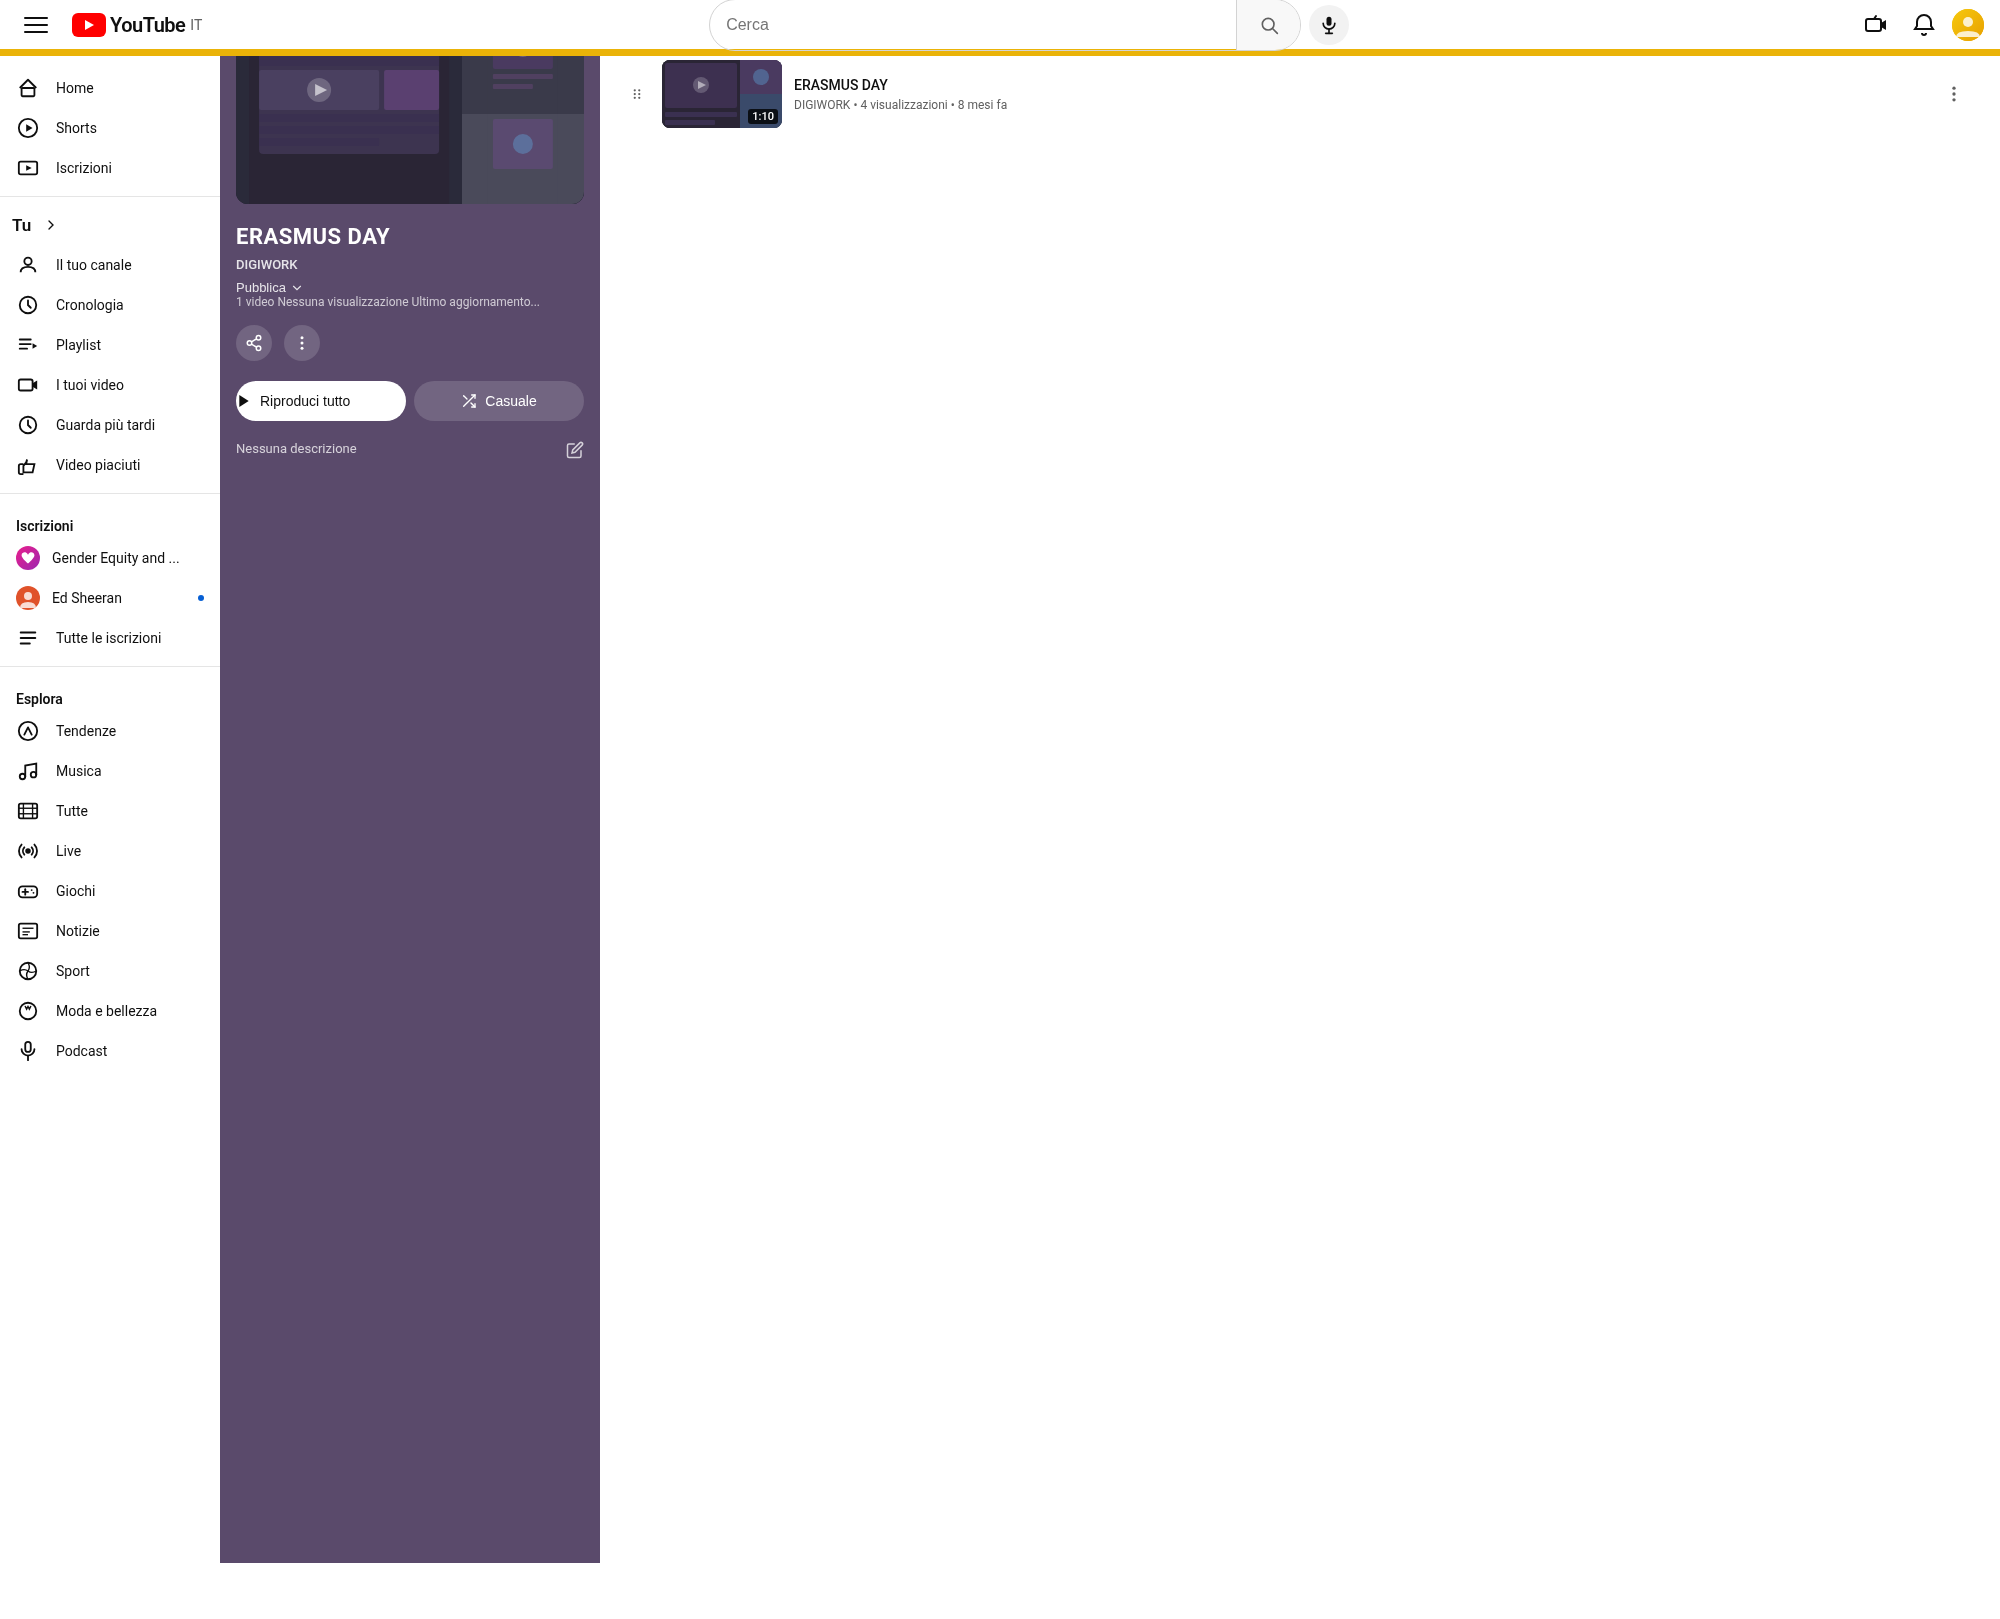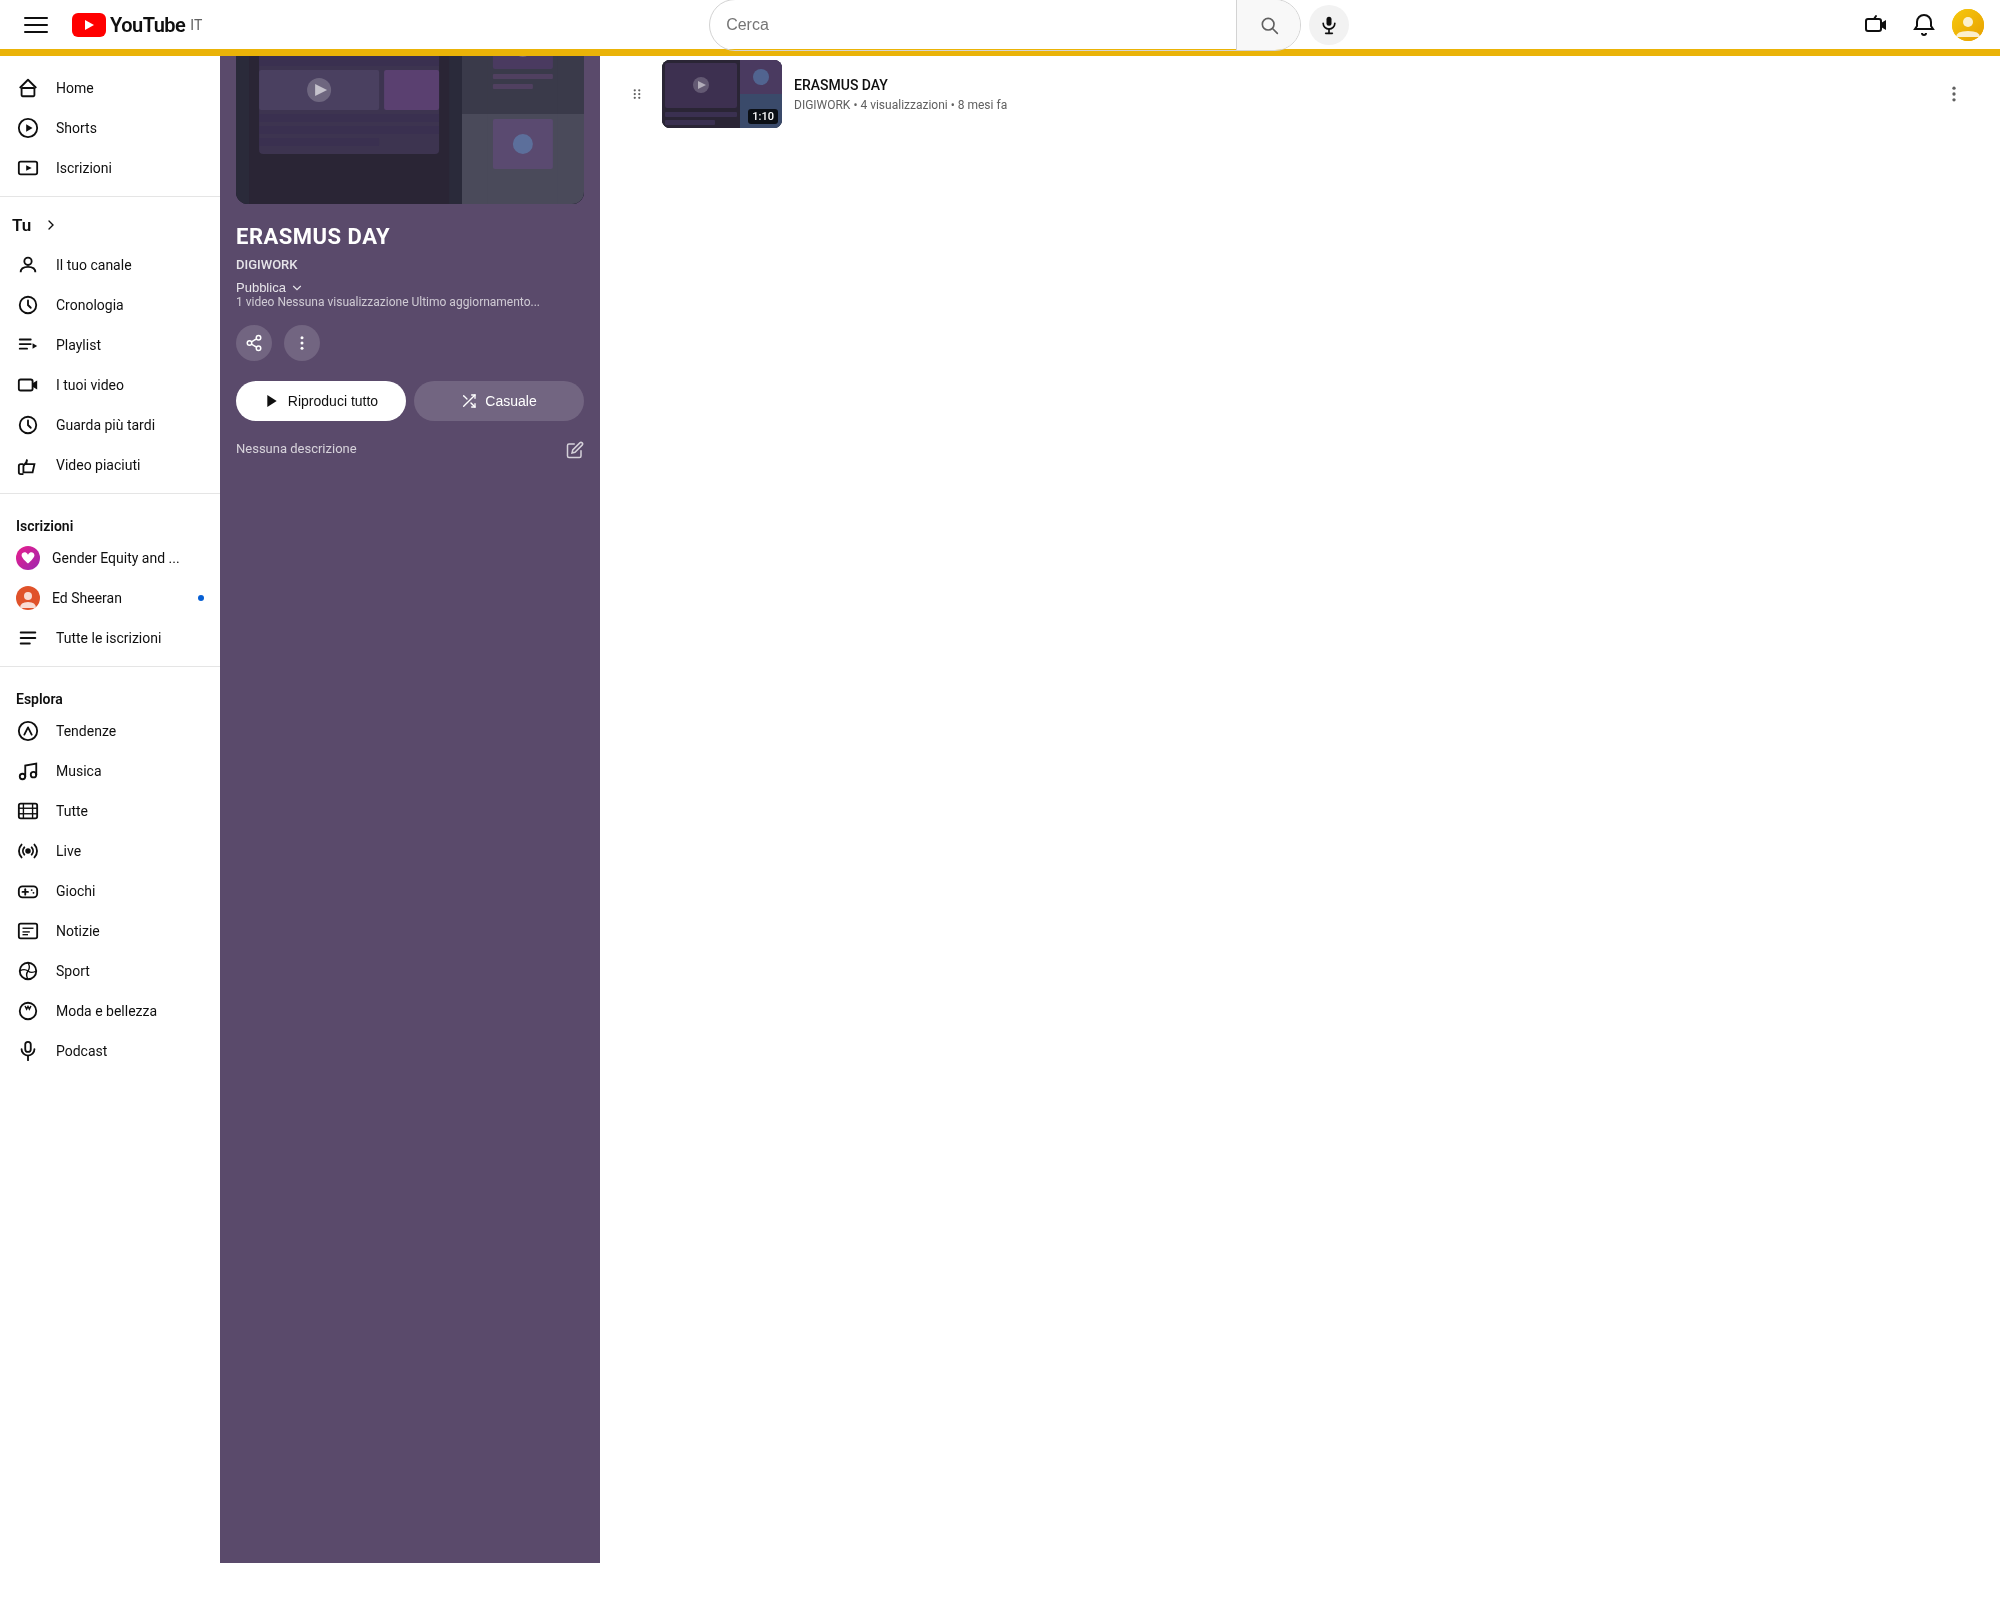--- a/index.html
+++ b/index.html
@@ -94,21 +94,21 @@
 
     .playlist-actions { display: flex; align-items: center; gap: 12px; margin-bottom: 20px; }
     .action-btn-small {
       background: rgba(255,255,255,0.15); border: none; border-radius: 50%; width: 36px; height: 36px;
       cursor: pointer; display: flex; align-items: center; justify-content: center; color: #fff;
     }
 
     .playlist-btn-row { display: flex; gap: 8px; margin-bottom: 20px; }
     .btn-play-all {
       flex: 1; background: #fff; color: #0f0f0f; border: none; border-radius: 24px;
-      height: 40px; cursor: pointer; display: flex; align-items: center; justify-content: center;
+      height: 40px; cursor: pointer; display: flex; align-items: center; justify-content: flex-start;
       gap: 8px; font-size: 14px; font-weight: 500;
     }
     .btn-shuffle {
       flex: 1; background: rgba(255,255,255,0.15); color: #fff; border: none; border-radius: 24px;
       height: 40px; cursor: pointer; display: flex; align-items: center; justify-content: center;
       gap: 8px; font-size: 14px; font-weight: 500;
     }
 
     .playlist-description { font-size: 13px; color: rgba(255,255,255,0.75); }
     .edit-desc-btn { background: none; border: none; cursor: pointer; color: rgba(255,255,255,0.75); float: right; }

